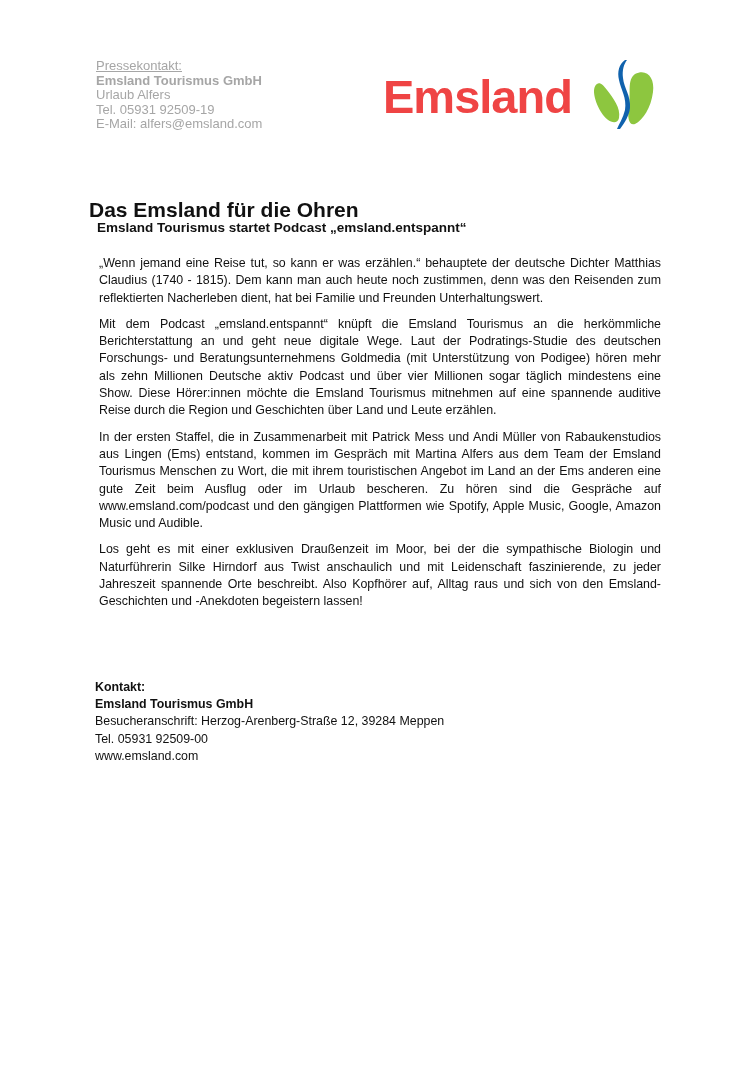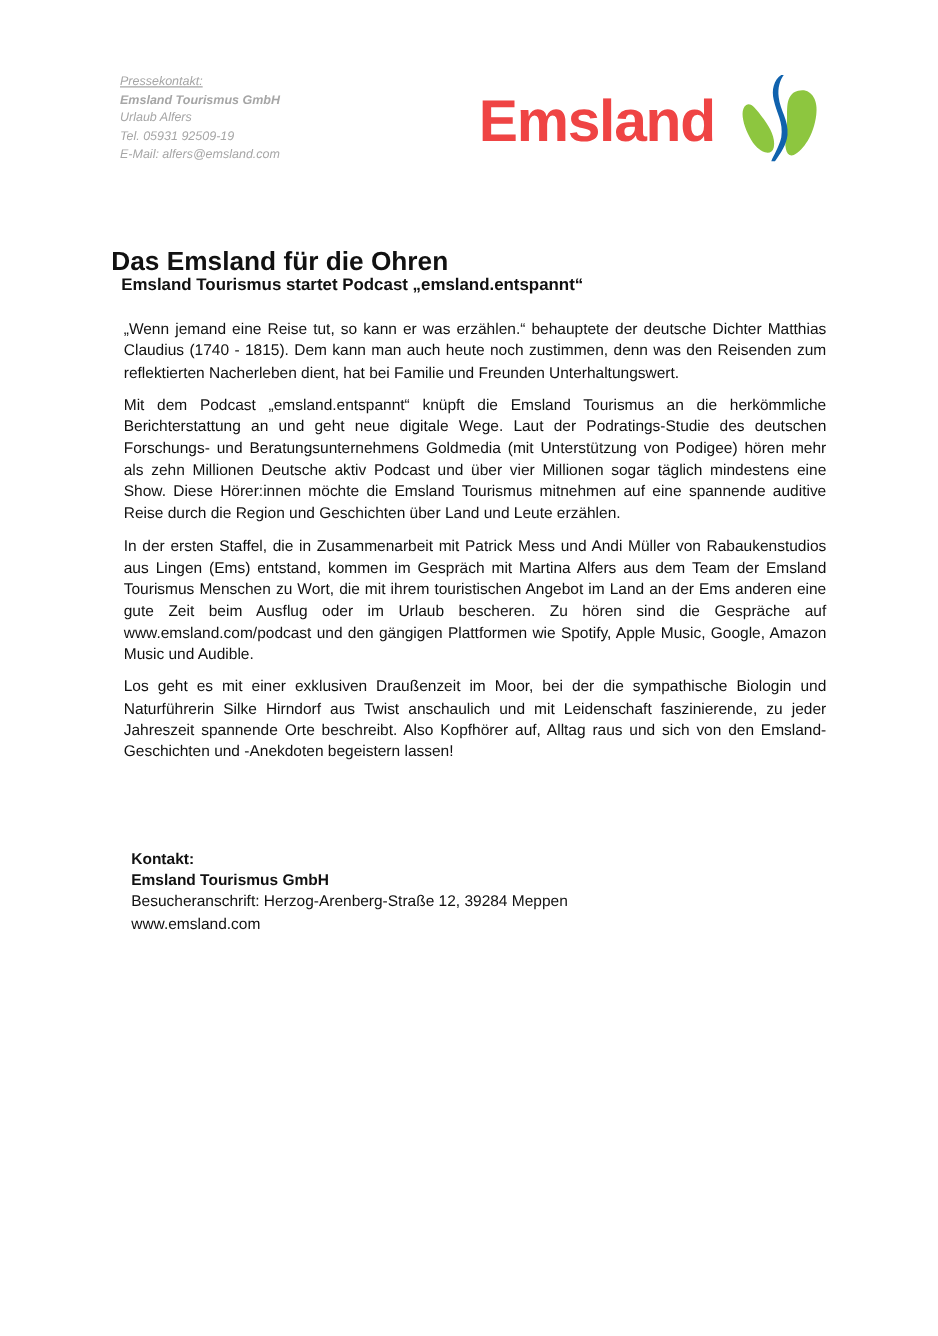--- a/index.html
+++ b/index.html
@@ -1,29 +1,29 @@
 <!DOCTYPE html>
 <html><head>
   <meta charset="utf-8">
   <style>
     html, body { margin: 0; padding: 0; background: #ffffff; }
     body { width: 750px; height: 1069px; position: relative; overflow: hidden;
            font-family: "Liberation Sans", "DejaVu Sans", sans-serif; color: #111; }
-    .press { position: absolute; left: 96px; top: 59px; font-size: 10px; line-height: 14.5px; color: #a6a6a6; font-style: italic; }
+    .press { position: absolute; left: 96px; top: 59px; font-size: 13px; line-height: 14.5px; color: #a6a6a6; }
     .press .lbl { text-decoration: underline; }
     .press .org { font-weight: bold; }
     .logo { position: absolute; left: 383px; top: 58px; width: 280px; height: 72px; }
     .logo-text { position: absolute; left: 0; top: 14px; font-size: 47px; font-weight: bold; color: #ef4444;
                  letter-spacing: -1px; line-height: 50px; }
     .logo-mark { position: absolute; left: 208px; top: 0; width: 66px; height: 72px; }
     .title { position: absolute; left: 89px; top: 200px; font-size: 21px; font-weight: bold; line-height: 19px; }
     .subtitle { position: absolute; left: 97px; top: 219px; font-size: 13.5px; font-weight: bold; line-height: 18px; }
     .body { position: absolute; left: 89px; top: 255px; width: 572px; font-size: 12.4px; line-height: 17.3px; }
     .body p { margin: 0 0 9px 10px; text-align: justify; }
-    .contact { position: absolute; left: 105px; top: 679px; font-size: 12.4px; line-height: 17.2px; }
+    .contact { position: absolute; left: 95px; top: 679px; font-size: 12.4px; line-height: 17.2px; }
     .contact .b { font-weight: bold; }
   </style>
 </head>
 <body>
 
 <div class="press">
   <div class="lbl">Pressekontakt:</div>
   <div class="org">Emsland Tourismus GmbH</div>
   <div>Urlaub Alfers</div>
   <div>Tel. 05931 92509-19</div>
@@ -46,14 +46,15 @@
   <p>„Wenn jemand eine Reise tut, so kann er was erzählen.“ behauptete der deutsche Dichter Matthias Claudius (1740 - 1815). Dem kann man auch heute noch zustimmen, denn was den Reisenden zum reflektierten Nacherleben dient, hat bei Familie und Freunden Unterhaltungswert.</p>
   <p>Mit dem Podcast „emsland.entspannt“ knüpft die Emsland Tourismus an die herkömmliche Berichterstattung an und geht neue digitale Wege. Laut der Podratings-Studie des deutschen Forschungs- und Beratungsunternehmens Goldmedia (mit Unterstützung von Podigee) hören mehr als zehn Millionen Deutsche aktiv Podcast und über vier Millionen sogar täglich mindestens eine Show. Diese Hörer:innen möchte die Emsland Tourismus mitnehmen auf eine spannende auditive Reise durch die Region und Geschichten über Land und Leute erzählen.</p>
   <p>In der ersten Staffel, die in Zusammenarbeit mit Patrick Mess und Andi Müller von Rabaukenstudios aus Lingen (Ems) entstand, kommen im Gespräch mit Martina Alfers aus dem Team der Emsland Tourismus Menschen zu Wort, die mit ihrem touristischen Angebot im Land an der Ems anderen eine gute Zeit beim Ausflug oder im Urlaub bescheren. Zu hören sind die Gespräche auf www.emsland.com/podcast und den gängigen Plattformen wie Spotify, Apple Music, Google, Amazon Music und Audible.</p>
   <p>Los geht es mit einer exklusiven Draußenzeit im Moor, bei der die sympathische Biologin und Naturführerin Silke Hirndorf aus Twist anschaulich und mit Leidenschaft faszinierende, zu jeder Jahreszeit spannende Orte beschreibt. Also Kopfhörer auf, Alltag raus und sich von den Emsland-Geschichten und -Anekdoten begeistern lassen!</p>
 </div>
 
 <div class="contact">
   <div class="b">Kontakt:</div>
   <div class="b">Emsland Tourismus GmbH</div>
   <div>Besucheranschrift: Herzog-Arenberg-Straße 12, 39284 Meppen</div>
+  <div>Tel. 05931 92509-00</div>
   <div>www.emsland.com</div>
 </div>
 
 </body></html>

